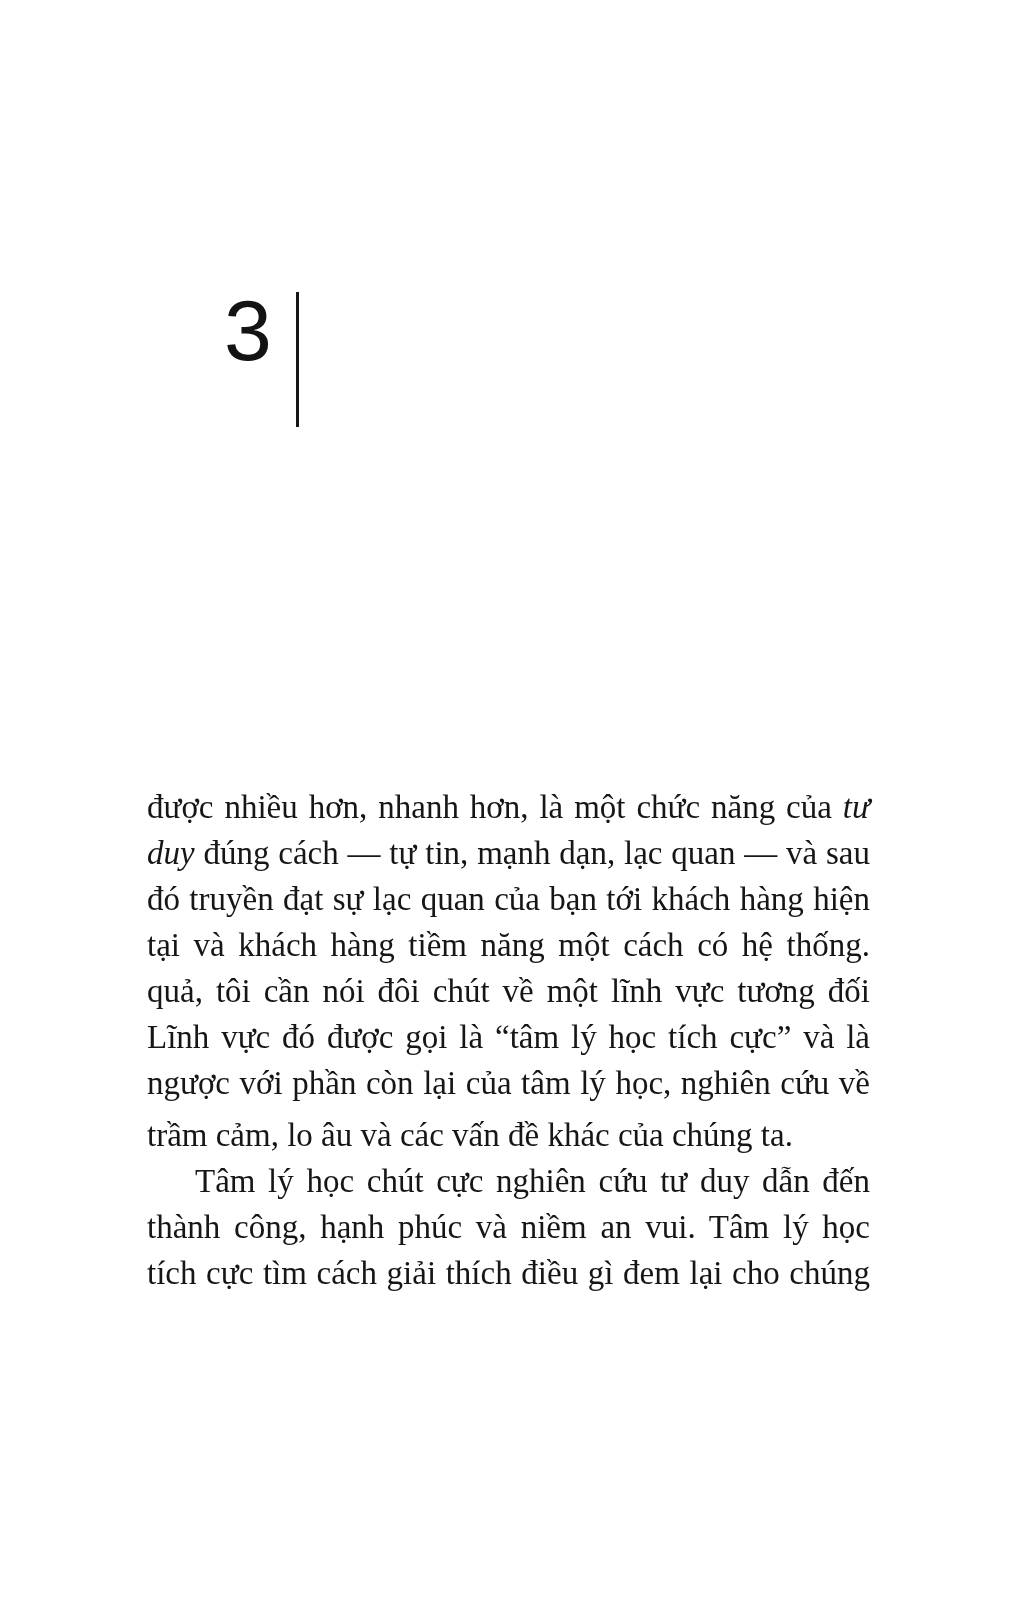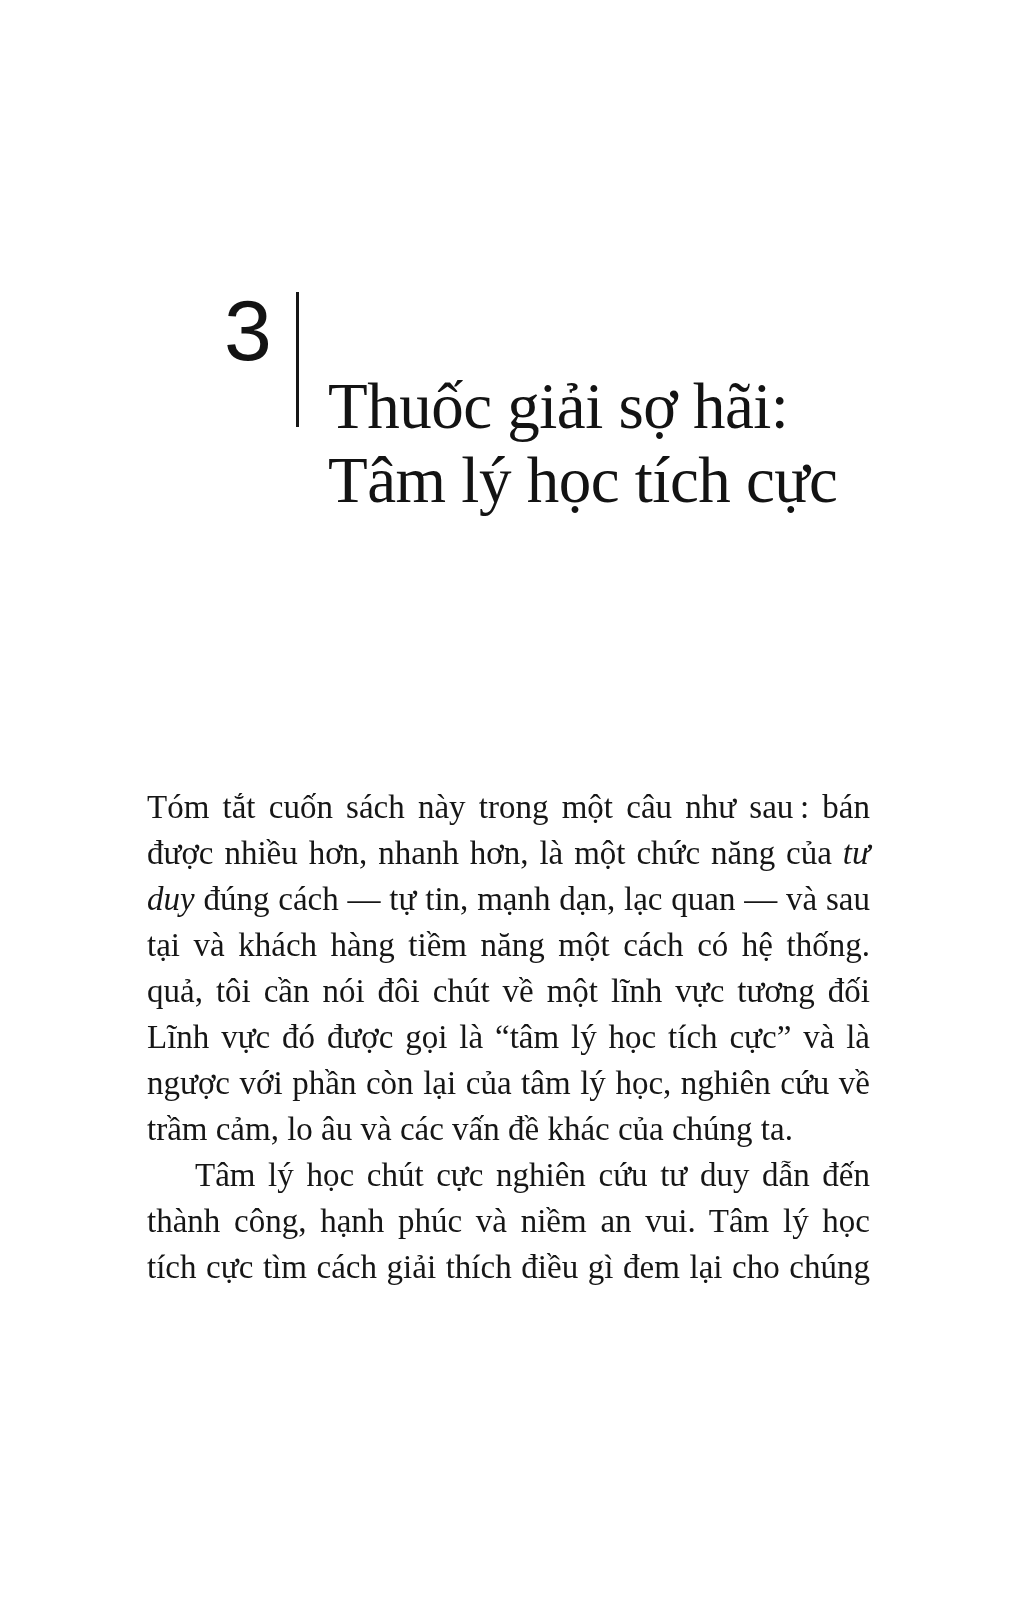--- a/index.html
+++ b/index.html
@@ -61,46 +61,43 @@
     height: 46px;
     text-align: justify;
     white-space: normal;
     overflow: visible;
   }
   .line.just {
     text-align-last: justify;
   }
   .line.plain {
     text-align-last: left;
+    margin-top: 6px;
   }
   .line.indent {
     text-indent: 48px;
   }
   .it {
     font-style: italic;
   }
 </style>
 </head>
 <body>
 
 <div class="page">
 
   <div class="chapter-number">3</div>
 
   <div class="chapter-rule"></div>
 
-  <div class="chapter-title">
-    <div>Thuốc giải sợ hãi:</div>
-    <div>Tâm lý học tích cực</div>
-  </div>
 
   <div class="body-text" id="body-text">
-      <div class="line just"><span>Tóm tắt cuốn sách này trong một câu như sau : bán</span></div>
       <div class="line just"><span>được nhiều hơn, nhanh hơn, là một chức năng của </span><span class="it">tư</span></div>
       <div class="line just"><span class="it">duy</span><span> đúng cách — tự tin, mạnh dạn, lạc quan — và sau</span></div>
+      <div class="line just"><span>đó truyền đạt sự lạc quan của bạn tới khách hàng hiện</span></div>
       <div class="line just"><span>tại và khách hàng tiềm năng một cách có hệ thống.</span></div>
       <div class="line just"><span>quả, tôi cần nói đôi chút về một lĩnh vực tương đối</span></div>
       <div class="line just"><span>Lĩnh vực đó được gọi là “tâm lý học tích cực” và là</span></div>
       <div class="line just"><span>ngược với phần còn lại của tâm lý học, nghiên cứu về</span></div>
       <div class="line plain"><span>trầm cảm, lo âu và các vấn đề khác của chúng ta.</span></div>
       <div class="line just indent"><span>Tâm lý học chút cực nghiên cứu tư duy dẫn đến</span></div>
       <div class="line just"><span>thành công, hạnh phúc và niềm an vui. Tâm lý học</span></div>
       <div class="line just"><span>tích cực tìm cách giải thích điều gì đem lại cho chúng</span></div>
     </div>
 

